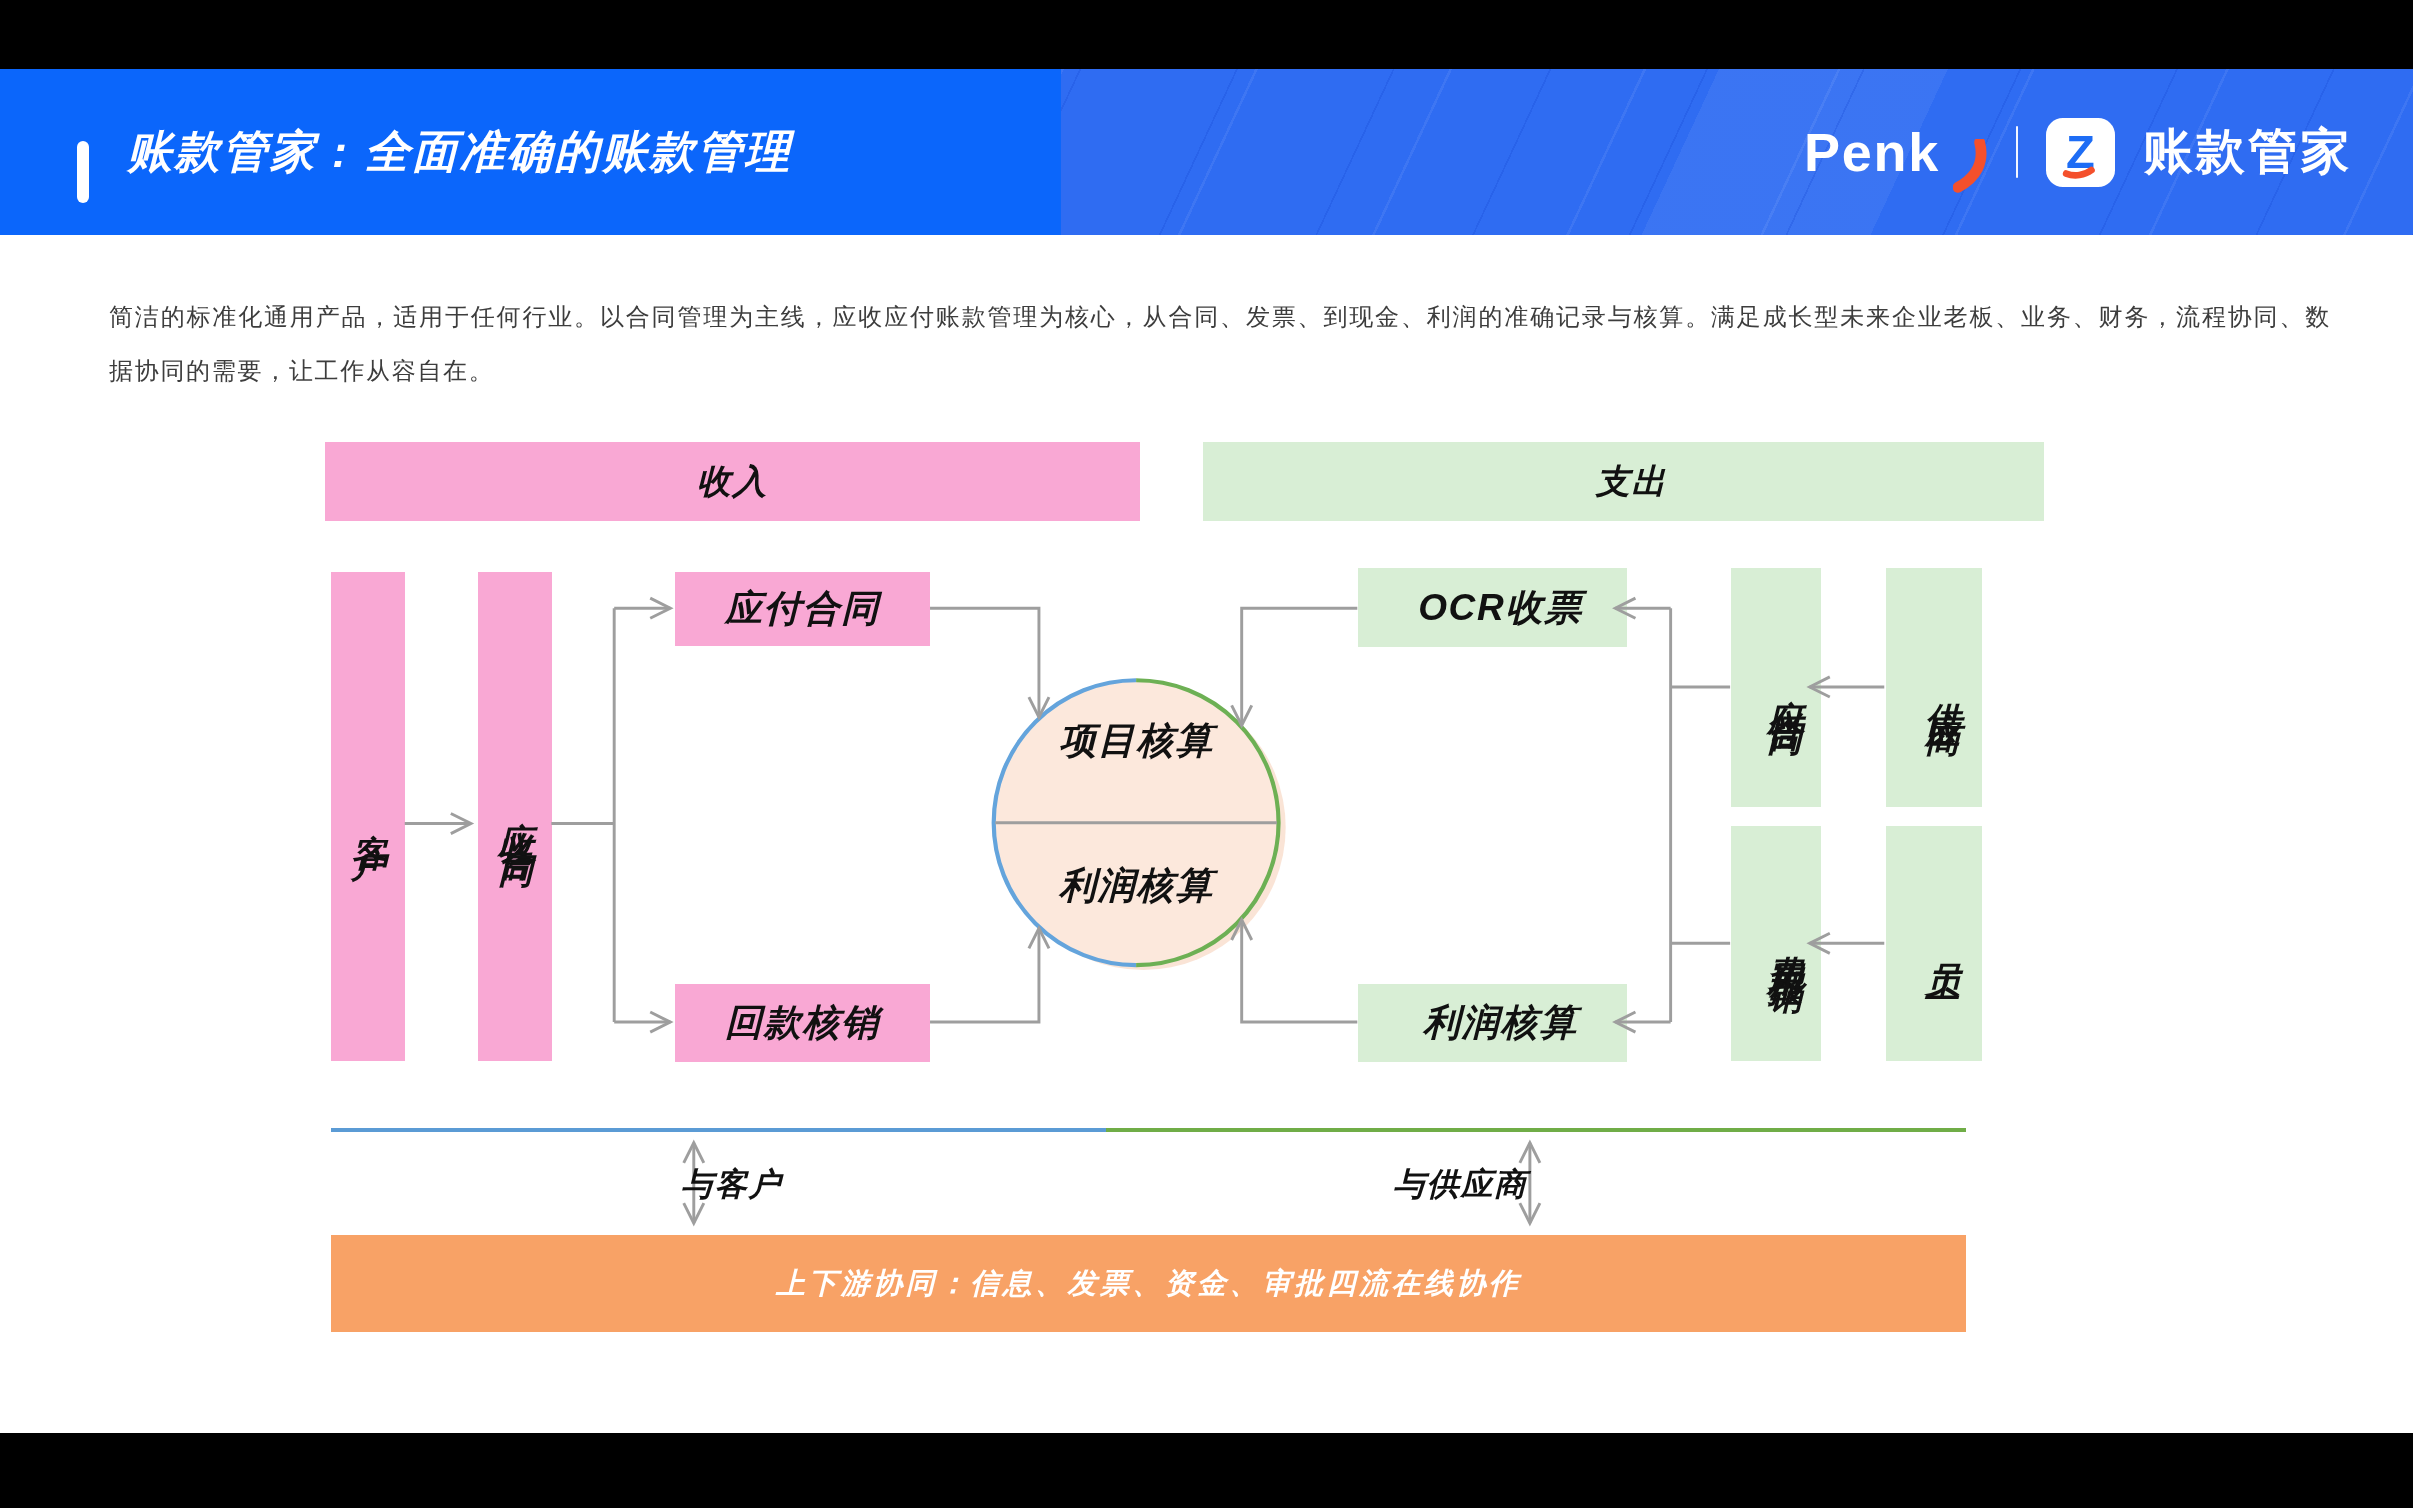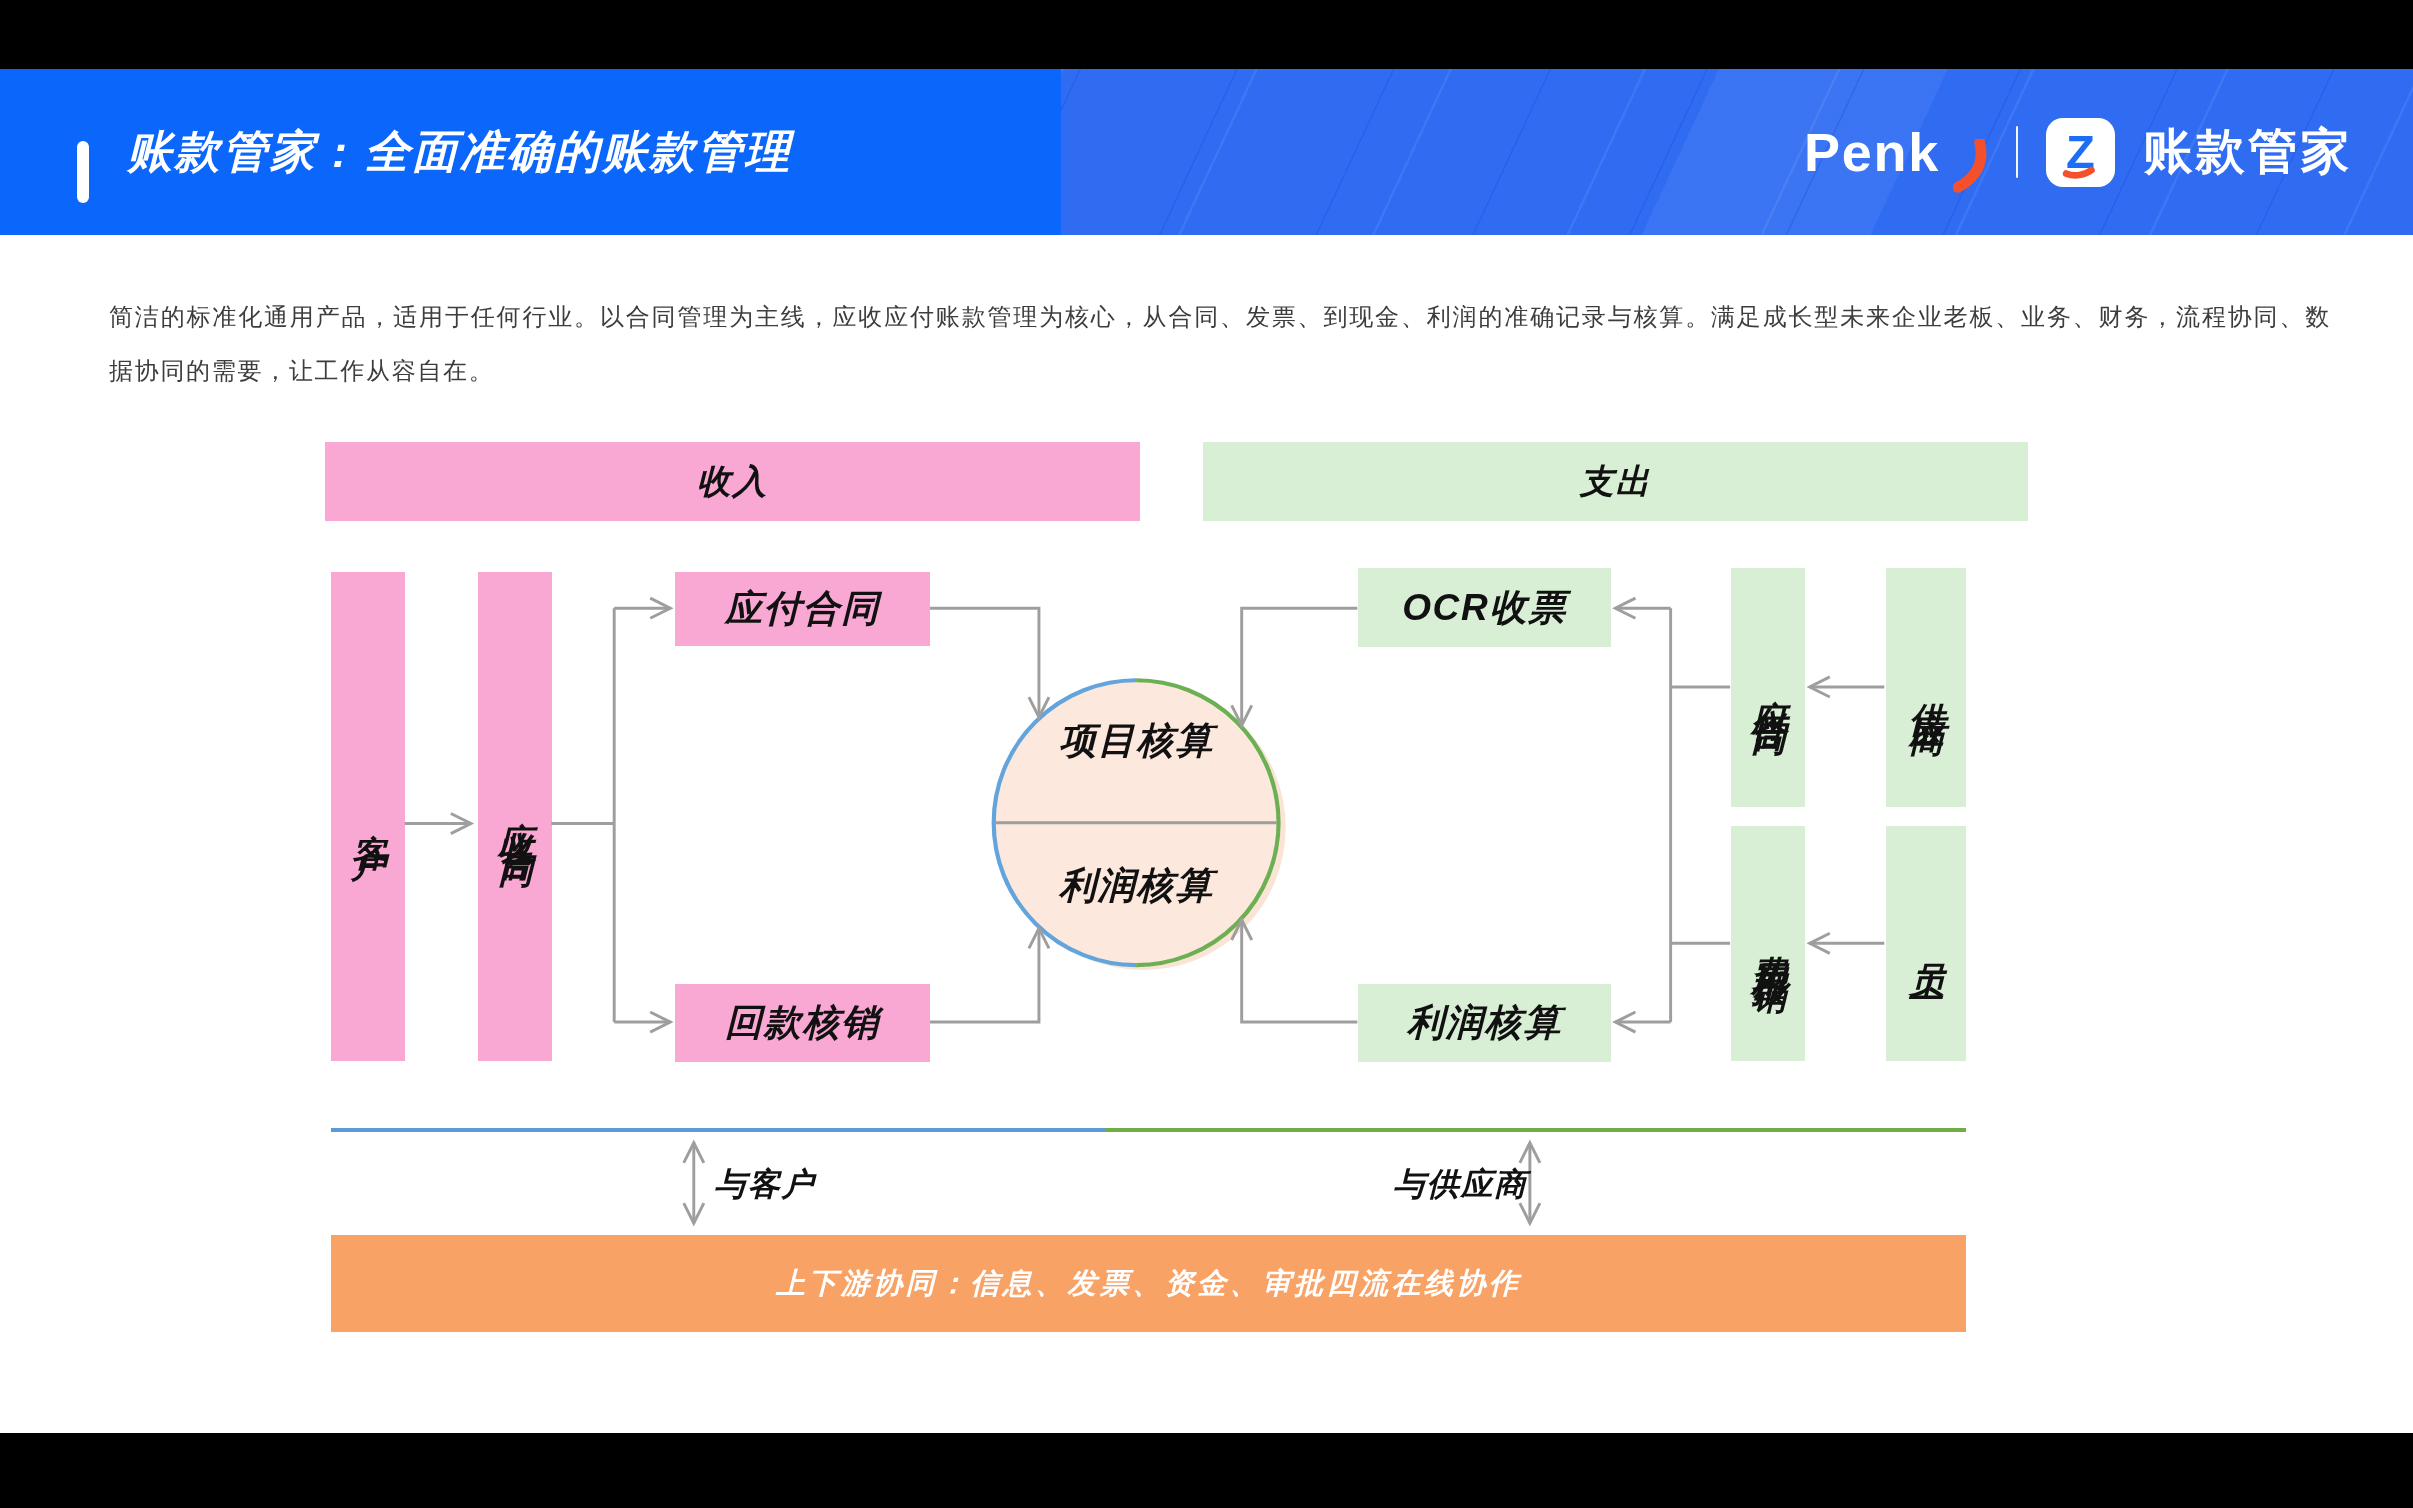--- a/index.html
+++ b/index.html
@@ -29,41 +29,41 @@
   .brand-product{color:#fff;font-size:49px;font-weight:bold;letter-spacing:3.4px;}
 
   
   .intro{position:absolute;left:109px;top:266px;width:2222px;color:#3d3d3d;
     font-size:24px;line-height:54px;letter-spacing:1.7px;text-align:justify;}
 
   
   .dbox{position:absolute;display:flex;align-items:center;justify-content:center;
     font-weight:bold;font-style:italic;color:#111;}
   .lav{background:#f9a8d4;}
-  .grn{background:#d8eed5;}
+  .grn{background:#d8eed5;padding-left:16px;}
   .hdr-bar{font-size:34px;letter-spacing:1.7px;}
   .flow-box{font-size:37px;letter-spacing:1.7px;}
   .vcol{writing-mode:vertical-rl;text-orientation:upright;font-size:35px;letter-spacing:11.7px;}
   .vcol2{writing-mode:vertical-rl;text-orientation:upright;font-size:35px;letter-spacing:8.4px;}
 
   .circle-fill{position:absolute;left:994px;top:680px;width:285px;height:285px;border-radius:50%;
     background:#fce8dc;box-shadow:6.7px 5px 0 rgba(245,205,180,0.55);}
   .circle-label{position:absolute;left:994px;width:285px;text-align:center;
     font-weight:bold;font-style:italic;font-size:37px;color:#111;letter-spacing:1.7px;}
   .circle-label.topl{top:716px;}
   .circle-label.botl{top:861px;}
 
   svg.connectors{position:absolute;left:0;top:0;width:2413px;height:1508px;pointer-events:none;}
 
   .baseline-seg{position:absolute;top:1128px;height:4.2px;}
   .baseline-seg.blue{left:331px;width:775px;background:#5b9bd5;}
   .baseline-seg.green{left:1106px;width:860px;background:#70ad47;}
 
   .gap-label{position:absolute;top:1163px;font-size:32px;font-weight:bold;font-style:italic;color:#111;letter-spacing:1.7px;}
-  .gap-label.cust{left:714px;font-family:Liberation Serif, serif;}
+  .gap-label.cust{left:681px;font-family:Liberation Serif, serif;}
   .gap-label.supp{left:1393px;}
 
   .banner{position:absolute;left:331px;top:1235px;width:1635px;height:97px;background:#f8a266;
     display:flex;align-items:center;justify-content:center;}
   .banner-text{color:#fff;font-size:29px;font-weight:bold;font-style:italic;letter-spacing:3.4px;}
 </style>
 </head>
 <body>
 
 <div class="slide">

